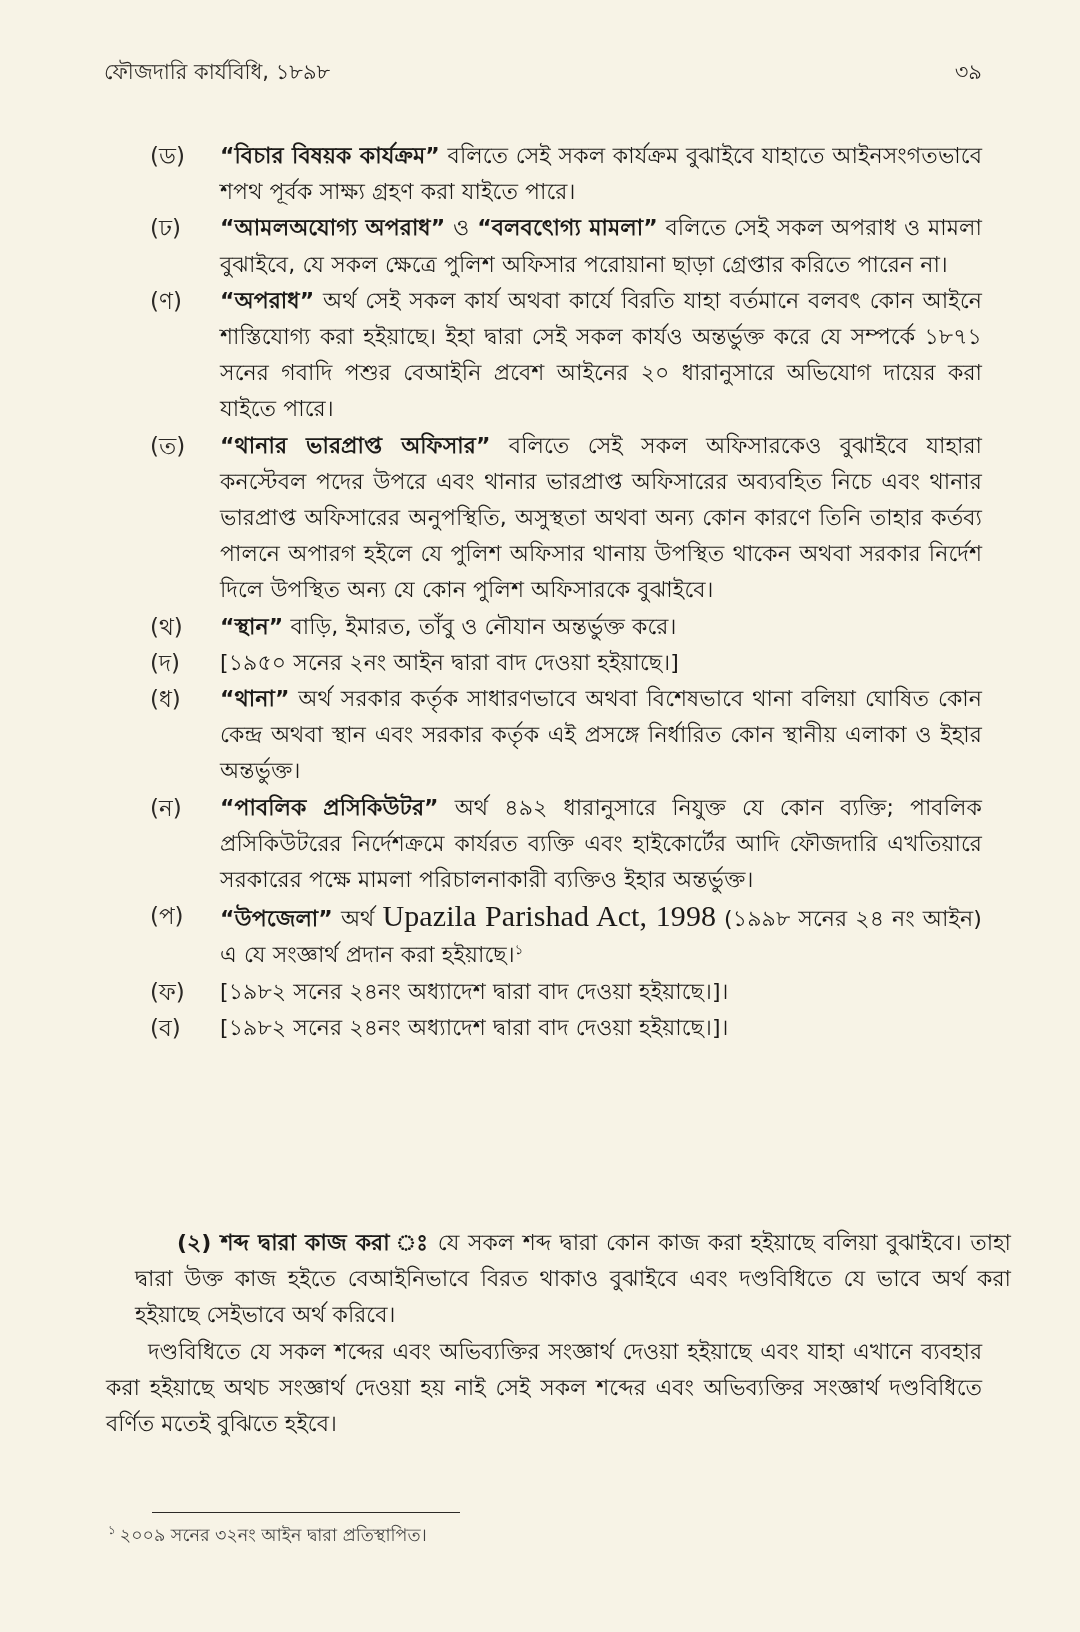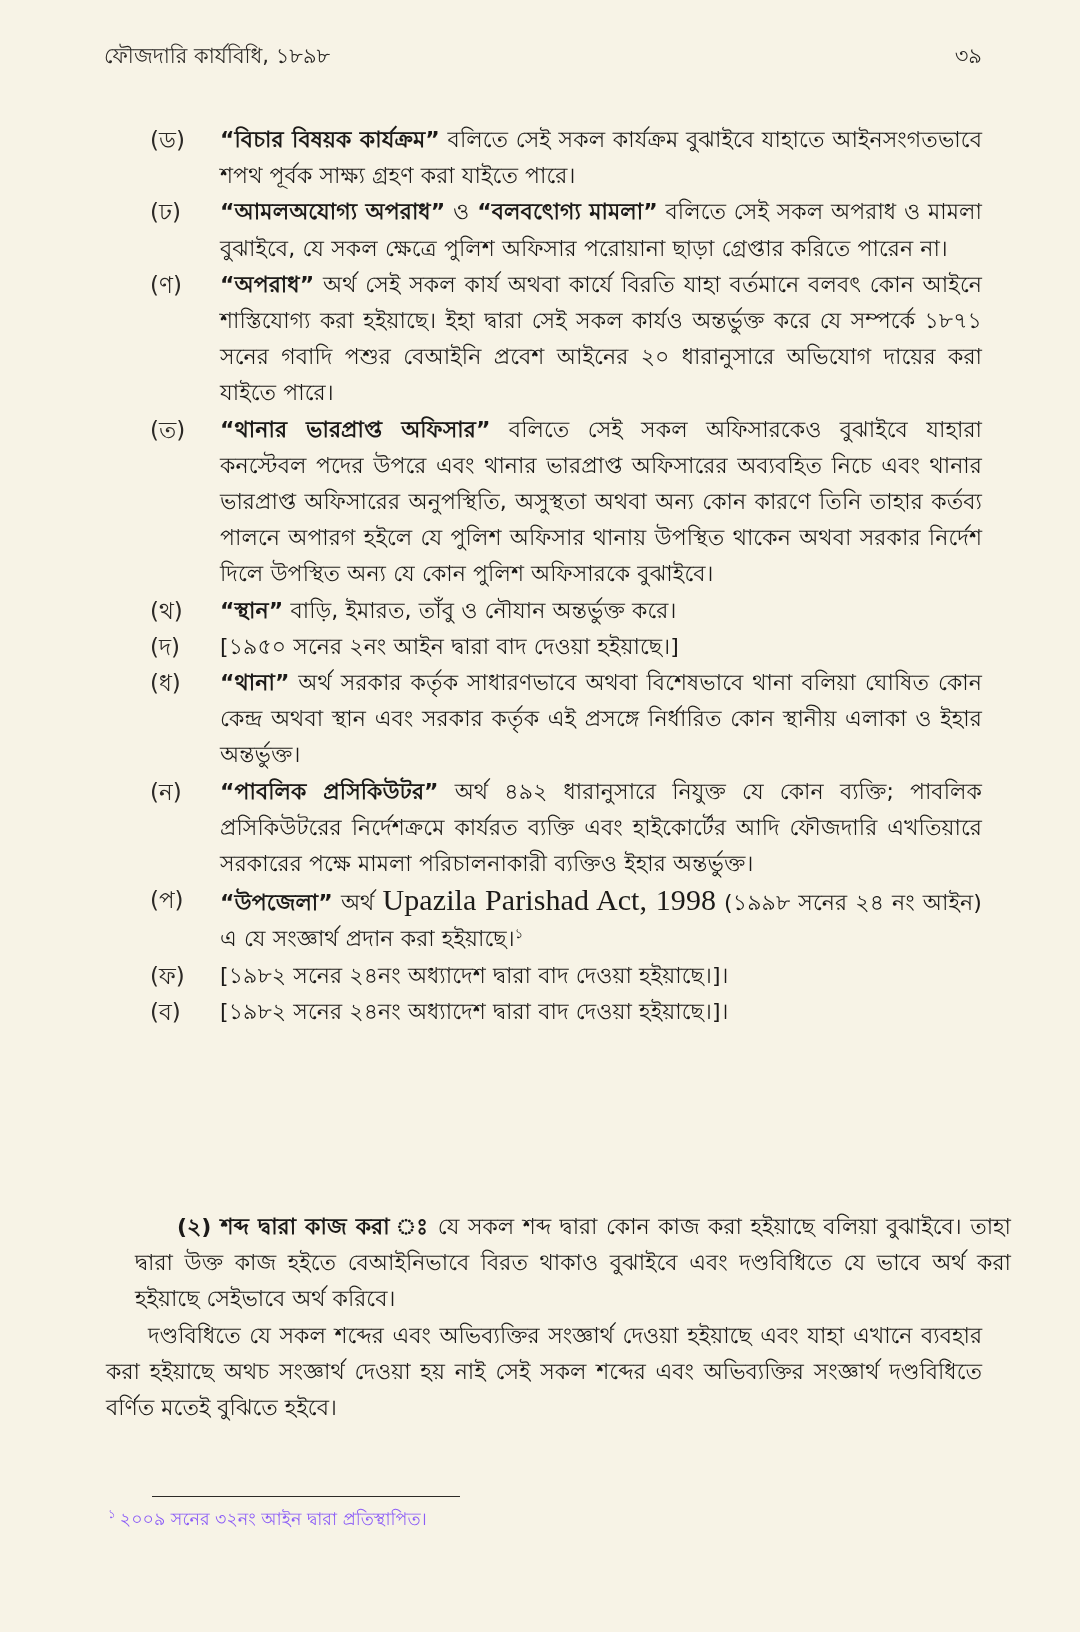--- a/index.html
+++ b/index.html
@@ -3,38 +3,38 @@
 <meta charset="utf-8">
 <style>
   html, body { margin: 0; padding: 0; }
   body {
     width: 1080px; height: 1632px; overflow: hidden;
     background: #f7f3e6;
     font-family: "DejaVu Sans", sans-serif;
     color: #1c1a18;
     position: relative;
   }
-  .page { position: absolute; left: 0; top: 0; width: 1080px; height: 1396px; }
+  .page { position: absolute; left: 0; top: 16px; width: 1080px; height: 1396px; }
   .running-head {
     position: absolute; top: 40px; left: 104px; right: 98px;
     display: flex; justify-content: space-between; align-items: baseline;
     font-size: 21px; color: #2a2724;
   }
   .running-head .title { filter: blur(0.3px); }
   .body { position: absolute; left: 150px; top: 122px; width: 832px; }
   .item { display: flex; align-items: flex-start; }
   .marker { width: 54px; flex: 0 0 54px; font-size: 23px; line-height: 36.2px; color: #2b2825; }
   .text { flex: 1; font-size: 22px; line-height: 36.2px; text-align: justify; text-align-last: left; letter-spacing: 0.1px; margin-left: 16px; }
   .text b { font-weight: bold; }
   .sup { font-size: 13px; vertical-align: super; line-height: 0; }
   .en { font-family: "Liberation Serif", serif; font-size: 30px; }
   .para { position: absolute; left: 106px; width: 876px; font-size: 22px; line-height: 36.2px; text-align: justify; text-align-last: left; }
   .para.indent { text-indent: 42px; }
   .rule { position: absolute; left: 152px; top: 1496px; width: 308px; height: 1px; border-top: 1.6px solid #2c2a27; }
-  .footnote { position: absolute; left: 108px; top: 1506px; font-size: 17.5px; line-height: 26px; color: #8b5cf6; }
+  .footnote { position: absolute; left: 108px; top: 1506px; font-size: 17.5px; line-height: 26px; color: #404040; }
   .footnote .sup { font-size: 12px; margin-right: 4px; }
 </style>
 </head>
 <body>
 
 <div class="page">
 
   <div class="running-head">
     <span class="title">ফৌজদারি কার্যবিধি, ১৮৯৮</span>
     <span>৩৯</span>

